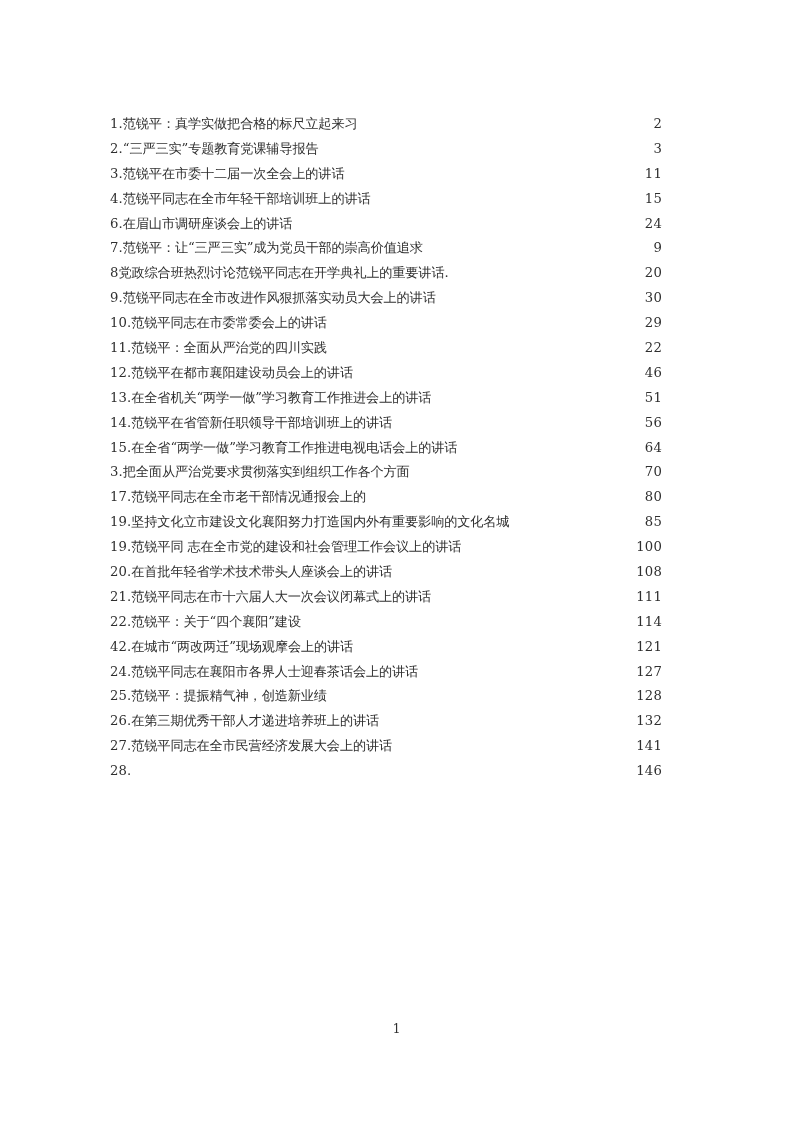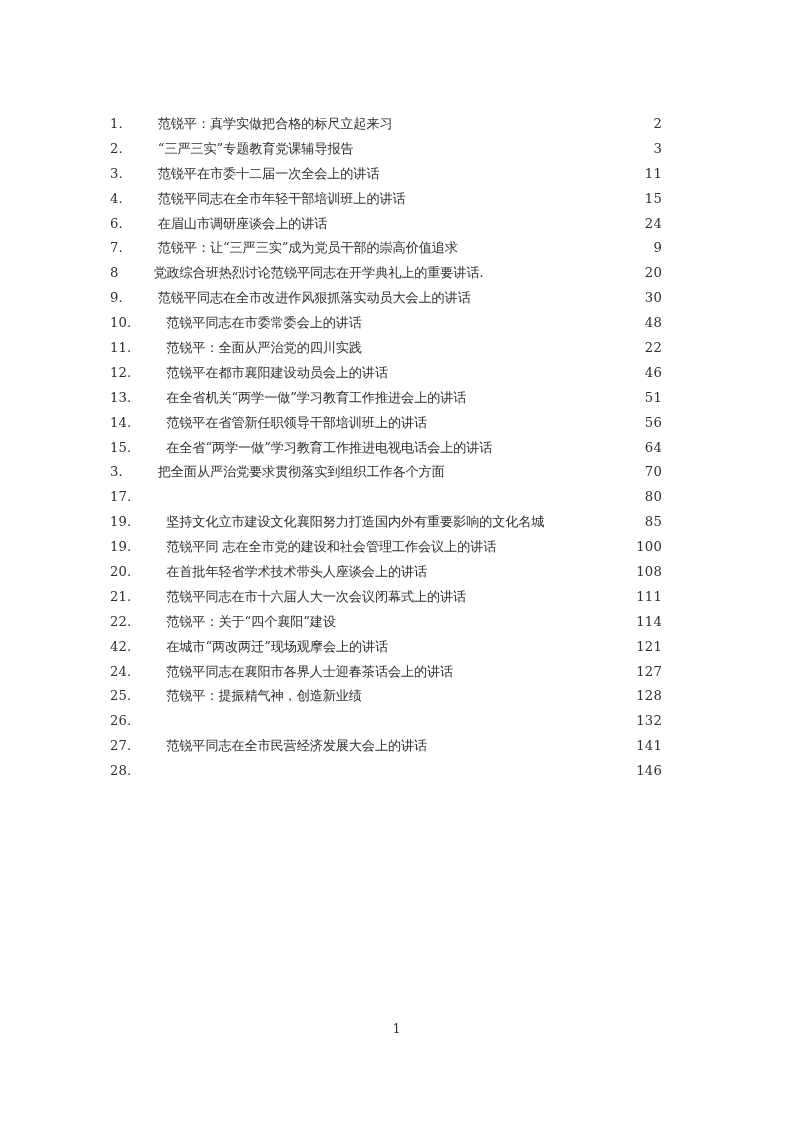--- a/index.html
+++ b/index.html
@@ -39,21 +39,20 @@
     white-space: nowrap;
     color: #2f2f2f;
   }
   .toc-num {
     flex: 0 0 auto;
     letter-spacing: 0.1px;
   }
   .toc-title {
     flex: 0 0 auto;
     letter-spacing: -0.15px;
-    margin-left: 35px;
   }
   .toc-leader {
     flex: 1 1 auto;
     overflow: hidden;
     position: relative;
     height: 1em;
     margin: 0 0px;
   }
   .toc-leader::after {
     content: "................................................................................................................................................................";
@@ -132,21 +131,21 @@
       <div class="toc-entry">
         <span class="toc-num">9.</span>
         <span class="toc-title">范锐平同志在全市改进作风狠抓落实动员大会上的讲话</span>
         <span class="toc-leader"></span>
         <span class="toc-page">30</span>
       </div>
       <div class="toc-entry">
         <span class="toc-num">10.</span>
         <span class="toc-title">范锐平同志在市委常委会上的讲话</span>
         <span class="toc-leader"></span>
-        <span class="toc-page">48</span>
+        <span class="toc-page">29</span>
       </div>
       <div class="toc-entry">
         <span class="toc-num">11.</span>
         <span class="toc-title">范锐平：全面从严治党的四川实践</span>
         <span class="toc-leader"></span>
         <span class="toc-page">22</span>
       </div>
       <div class="toc-entry">
         <span class="toc-num">12.</span>
         <span class="toc-title">范锐平在都市襄阳建设动员会上的讲话</span>
@@ -172,20 +171,21 @@
         <span class="toc-page">64</span>
       </div>
       <div class="toc-entry">
         <span class="toc-num">3.</span>
         <span class="toc-title">把全面从严治党要求贯彻落实到组织工作各个方面</span>
         <span class="toc-leader"></span>
         <span class="toc-page">70</span>
       </div>
       <div class="toc-entry">
         <span class="toc-num">17.</span>
+        <span class="toc-title">范锐平同志在全市老干部情况通报会上的</span>
         <span class="toc-leader"></span>
         <span class="toc-page">80</span>
       </div>
       <div class="toc-entry">
         <span class="toc-num">19.</span>
         <span class="toc-title">坚持文化立市建设文化襄阳努力打造国内外有重要影响的文化名城</span>
         <span class="toc-leader"></span>
         <span class="toc-page">85</span>
       </div>
       <div class="toc-entry">
@@ -225,20 +225,21 @@
         <span class="toc-page">127</span>
       </div>
       <div class="toc-entry">
         <span class="toc-num">25.</span>
         <span class="toc-title">范锐平：提振精气神，创造新业绩</span>
         <span class="toc-leader"></span>
         <span class="toc-page">128</span>
       </div>
       <div class="toc-entry">
         <span class="toc-num">26.</span>
+        <span class="toc-title">在第三期优秀干部人才递进培养班上的讲话</span>
         <span class="toc-leader"></span>
         <span class="toc-page">132</span>
       </div>
       <div class="toc-entry">
         <span class="toc-num">27.</span>
         <span class="toc-title">范锐平同志在全市民营经济发展大会上的讲话</span>
         <span class="toc-leader"></span>
         <span class="toc-page">141</span>
       </div>
       <div class="toc-entry">

